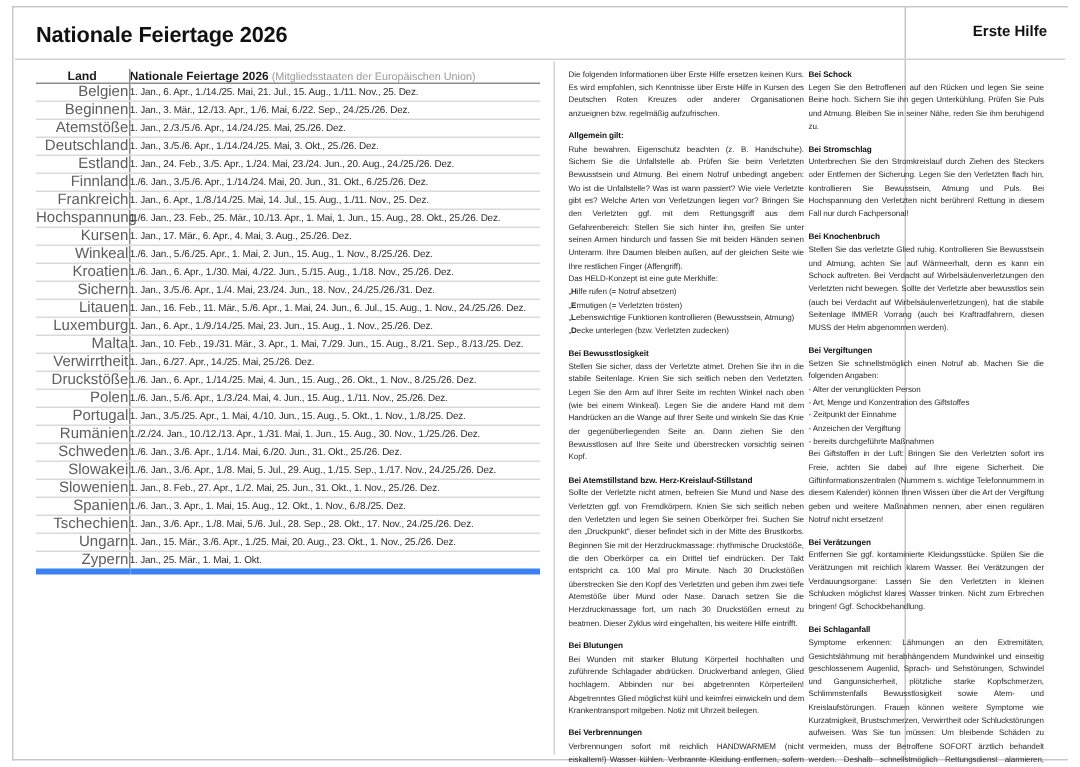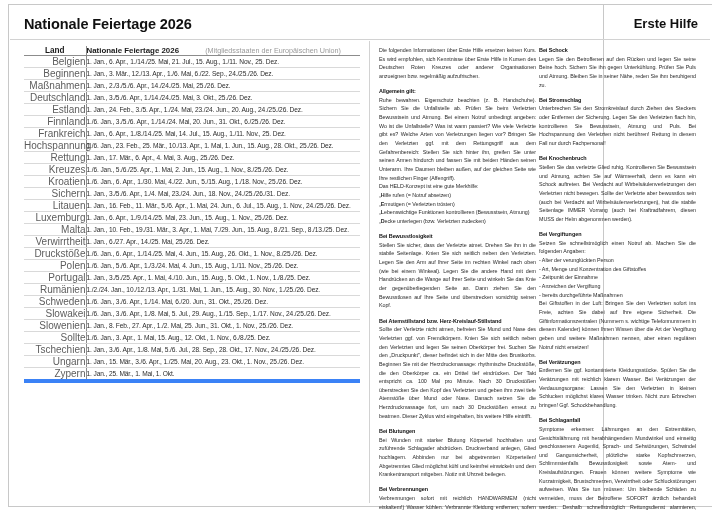--- a/index.html
+++ b/index.html
@@ -61,21 +61,21 @@
     position: absolute;
     left: 0; top: 0;
     font-size: 14.5px;
     font-weight: bold;
     letter-spacing: -0.1px;
     color: #111;
   }
   .header-right {
     position: absolute;
     right: 0; top: 0;
-    font-size: 13px;
+    font-size: 10px;
     font-weight: bold;
     color: #111;
   }
   .header-rule {
     position: absolute;
     left: 10px; top: 39px;
     width: 700px;
     height: 1px;
     background: #d2d2d2;
   }
@@ -111,21 +111,21 @@
     text-align: left;
     font-size: 7.6px;
     color: #1b1b1b;
     padding: 3px 0 4px 6px;
     border-left: 1px solid #8c8c8c;
     border-bottom: 1.1px solid #8c8c8c;
     white-space: nowrap;
     overflow: hidden;
   }
   .th-dates b { font-weight: bold; font-size: 7.9px; }
-  .th-dates span.sub { color: #9a9a9a; font-weight: normal; font-size: 7.2px; margin-left: 24px; }
+  .th-dates span.sub { color: #9a9a9a; font-weight: normal; font-size: 7.2px; }
 
   .td-country {
     text-align: right;
     font-size: 10px;
     color: #5d5d5d;
     padding: 3.4px 6px 3.4px 0;
     border-bottom: 1px solid #d9d9d9;
     white-space: nowrap;
   }
   .td-dates {
@@ -235,21 +235,21 @@
       <tbody id="holidays-body">
           <tr>
             <td class="td-country">Belgien</td>
             <td class="td-dates">1. Jan., 6. Apr., 1./14./25. Mai, 21. Jul., 15. Aug., 1./11. Nov., 25. Dez.</td>
           </tr>
           <tr>
             <td class="td-country">Beginnen</td>
             <td class="td-dates">1. Jan., 3. Mär., 12./13. Apr., 1./6. Mai, 6./22. Sep., 24./25./26. Dez.</td>
           </tr>
           <tr>
-            <td class="td-country">Maßnahmen</td>
+            <td class="td-country">Atemstöße</td>
             <td class="td-dates">1. Jan., 2./3./5./6. Apr., 14./24./25. Mai, 25./26. Dez.</td>
           </tr>
           <tr>
             <td class="td-country">Deutschland</td>
             <td class="td-dates">1. Jan., 3./5./6. Apr., 1./14./24./25. Mai, 3. Okt., 25./26. Dez.</td>
           </tr>
           <tr>
             <td class="td-country">Estland</td>
             <td class="td-dates">1. Jan., 24. Feb., 3./5. Apr., 1./24. Mai, 23./24. Jun., 20. Aug., 24./25./26. Dez.</td>
           </tr>
@@ -259,25 +259,25 @@
           </tr>
           <tr>
             <td class="td-country">Frankreich</td>
             <td class="td-dates">1. Jan., 6. Apr., 1./8./14./25. Mai, 14. Jul., 15. Aug., 1./11. Nov., 25. Dez.</td>
           </tr>
           <tr>
             <td class="td-country">Hochspannung</td>
             <td class="td-dates">1./6. Jan., 23. Feb., 25. Mär., 10./13. Apr., 1. Mai, 1. Jun., 15. Aug., 28. Okt., 25./26. Dez.</td>
           </tr>
           <tr>
-            <td class="td-country">Rettung</td>
+            <td class="td-country">Kursen</td>
             <td class="td-dates">1. Jan., 17. Mär., 6. Apr., 4. Mai, 3. Aug., 25./26. Dez.</td>
           </tr>
           <tr>
-            <td class="td-country">Kreuzes</td>
+            <td class="td-country">Winkeal</td>
             <td class="td-dates">1./6. Jan., 5./6./25. Apr., 1. Mai, 2. Jun., 15. Aug., 1. Nov., 8./25./26. Dez.</td>
           </tr>
           <tr>
             <td class="td-country">Kroatien</td>
             <td class="td-dates">1./6. Jan., 6. Apr., 1./30. Mai, 4./22. Jun., 5./15. Aug., 1./18. Nov., 25./26. Dez.</td>
           </tr>
           <tr>
             <td class="td-country">Sichern</td>
             <td class="td-dates">1. Jan., 3./5./6. Apr., 1./4. Mai, 23./24. Jun., 18. Nov., 24./25./26./31. Dez.</td>
           </tr>
@@ -319,21 +319,21 @@
           </tr>
           <tr>
             <td class="td-country">Slowakei</td>
             <td class="td-dates">1./6. Jan., 3./6. Apr., 1./8. Mai, 5. Jul., 29. Aug., 1./15. Sep., 1./17. Nov., 24./25./26. Dez.</td>
           </tr>
           <tr>
             <td class="td-country">Slowenien</td>
             <td class="td-dates">1. Jan., 8. Feb., 27. Apr., 1./2. Mai, 25. Jun., 31. Okt., 1. Nov., 25./26. Dez.</td>
           </tr>
           <tr>
-            <td class="td-country">Sollte</td>
+            <td class="td-country">Spanien</td>
             <td class="td-dates">1./6. Jan., 3. Apr., 1. Mai, 15. Aug., 12. Okt., 1. Nov., 6./8./25. Dez.</td>
           </tr>
           <tr>
             <td class="td-country">Tschechien</td>
             <td class="td-dates">1. Jan., 3./6. Apr., 1./8. Mai, 5./6. Jul., 28. Sep., 28. Okt., 17. Nov., 24./25./26. Dez.</td>
           </tr>
           <tr>
             <td class="td-country">Ungarn</td>
             <td class="td-dates">1. Jan., 15. Mär., 3./6. Apr., 1./25. Mai, 20. Aug., 23. Okt., 1. Nov., 25./26. Dez.</td>
           </tr>

